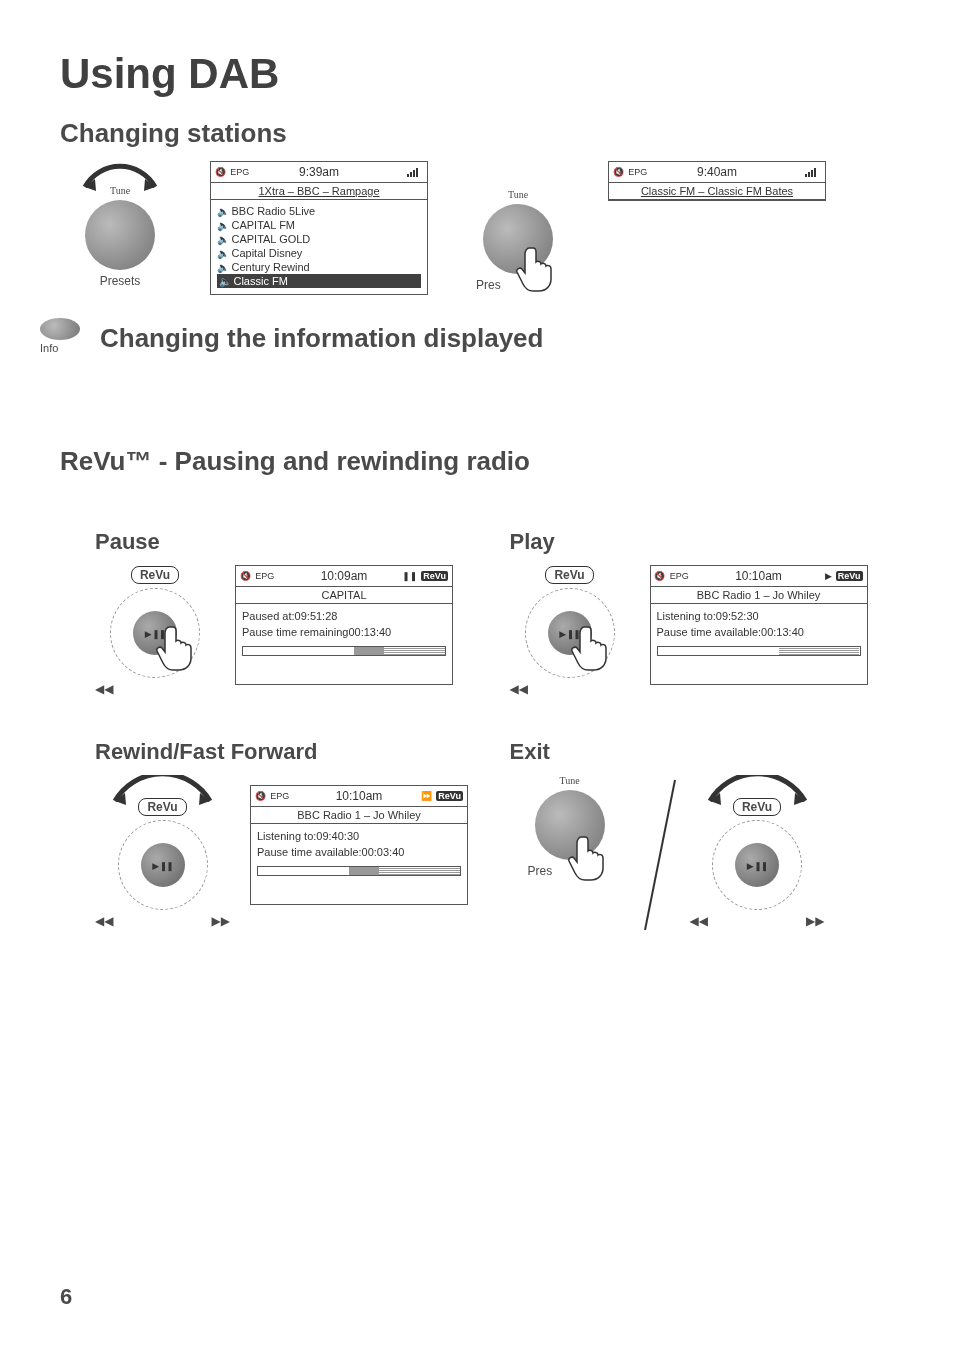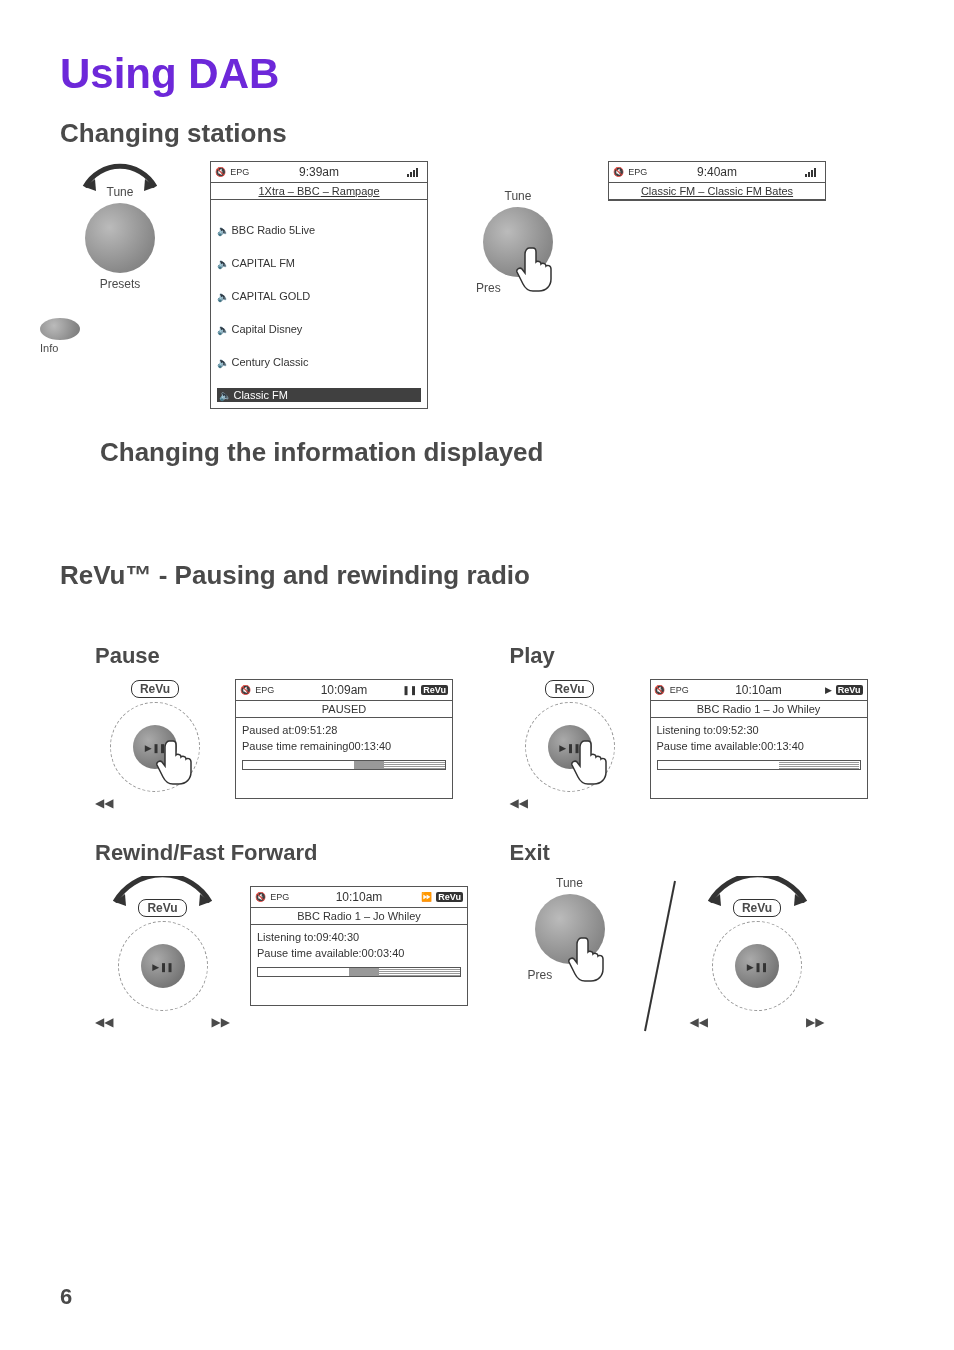--- a/index.html
+++ b/index.html
@@ -6,21 +6,21 @@
   html, body { margin:0; padding:0; }
   body {
     width: 954px;
     height: 1350px;
     background: #fff;
     font-family: Arial, Helvetica, sans-serif;
     color: #4a4a4a;
     position: relative;
     padding: 50px 60px 40px 60px;
   }
-  h1 { font-size: 42px; font-weight: bold; margin: 0 0 20px 0; color:#6d28d9;}
+  h1 { font-size: 42px; font-weight: bold; margin: 0 0 20px 0; color:#404040;}
   h2 { font-size: 26px; font-weight: bold; margin: 0 0 12px 0; color:#4a4a4a;}
   h3 { font-size: 22px; font-weight: bold; margin: 0 0 10px 0; color:#4a4a4a;}
 
   .row { display:flex; align-items:flex-start; gap:30px; }
   .row2 { display:flex; align-items:flex-start; gap:30px; }
 
   
   .lcd {
     border: 1px solid #555;
     width: 218px;
@@ -46,21 +46,21 @@
     font-size:11px;
     text-align:center;
     text-decoration: underline;
   }
   .lcd-sub.noul { text-decoration:none; }
   .lcd-body {
     padding: 4px 6px 6px 6px;
     font-size: 11px;
     min-height: 80px;
   }
-  .lcd-body .line { padding:1px 0;margin-top:19px; }
+  .lcd-body .line { padding:1px 0; }
   .lcd-body .sel { background:#404040; color:#fff; padding-left:2px;}
   .lcd-body .kv { display:flex; justify-content:flex-start; padding:2px 0;}
   .bar {
     border:1px solid #555;
     height:10px;
     margin-top:6px;
     position:relative;
     background:#fff;
   }
   .bar-fill1 { position:absolute; left:55%; width:15%; height:100%; background:#999; }
@@ -68,21 +68,21 @@
                background: repeating-linear-gradient(0deg,#999,#999 1px,#fff 1px,#fff 2px); }
 
   
   .knob-block { text-align:center; width:120px; }
   .knob {
     width: 70px; height:70px; border-radius:50%;
     background: radial-gradient(circle at 35% 35%, #bbb 0%, #888 70%, #777 100%);
     margin: 4px auto;
     position:relative;
   }
-  .knob-label-top { font-size:12px; margin-bottom:2px;}
+  .knob-label-top { font-size:10px; margin-bottom:2px;font-family:Liberation Serif, serif;}
   .knob-label-bot { font-size:12px; margin-top:2px;}
 
   
   .info-block {
     position:absolute;
     left: 40px;
     top: 318px;
     text-align:left;
   }
   .info-btn {
@@ -203,21 +203,21 @@
             <span></span>
           </span>
         </span>
     </div>
     <div class="lcd-sub">1Xtra – BBC – Rampage</div>
     <div class="lcd-body">
       <div class="line spk">BBC Radio 5Live</div>
       <div class="line spk">CAPITAL FM</div>
       <div class="line spk">CAPITAL GOLD</div>
       <div class="line spk">Capital Disney</div>
-      <div class="line spk">Century Classic</div>
+      <div class="line spk">Century Rewind</div>
       <div class="line spk sel">Classic FM</div>
     </div>
   </div>
 
   <div class="knob-block" style="position:relative;">
     <div style="height:28px"></div>
     <div class="knob-label-top">Tune</div>
     <div class="knob"></div>
     <div class="knob-label-bot" style="text-align:left; padding-left:18px;">Pres</div>
     <div class="hand" style="left:55px; top:85px;">
@@ -285,21 +285,21 @@
           <span class="left-ic">
               <span class="flag">🔇</span>
               <span class="flag">EPG</span>
             </span>
           <span>10:09am</span>
           <span class="right-ic">
               <span style="font-size:9px;">❚❚</span> 
               <span class="revu-badge">ReVu</span>
             </span>
         </div>
-        <div class="lcd-sub noul center">PAUSED</div>
+        <div class="lcd-sub noul center">CAPITAL</div>
         <div class="lcd-body">
           <div class="kv">
               <span>Paused at:</span>
               <span>09:51:28</span>
             </div>
           <div class="kv">
               <span>Pause time remaining</span>
               <span>00:13:40</span>
             </div>
           <div class="bar">
@@ -357,21 +357,21 @@
               <div class="bar-fill2" style="left:60%;width:40%"></div>
             </div>
         </div>
       </div>
     </div>
   </div>
 </div>
 
 <div style="height:30px"></div>
 
-<div class="row2" style="padding-left:35px;">
+<div class="row2" style="padding-left:35px;margin-top:13px;">
   <div class="cell">
     <h3>Rewind/Fast Forward</h3>
     <div style="display:flex; gap:20px; align-items:flex-start;">
       <div class="revu-dial" style="padding-top:22px; width:135px;">
         <div style="position:relative; height:0;">
           <svg viewBox="0 0 135 30" width="135" height="30" style="position:absolute; top:-22px; left:0;">
             <path d="M20 26 A55 55 0 0 1 115 26" stroke="#333" stroke-width="5" fill="none"></path>
             <polygon points="20,26 30,18 31,30" fill="#333"></polygon>
             <polygon points="115,26 105,18 104,30" fill="#333"></polygon>
           </svg>

